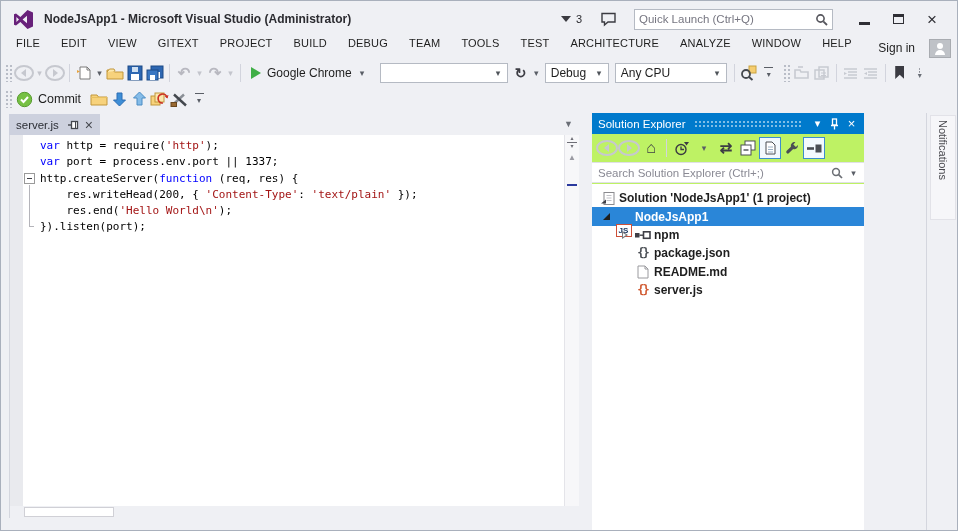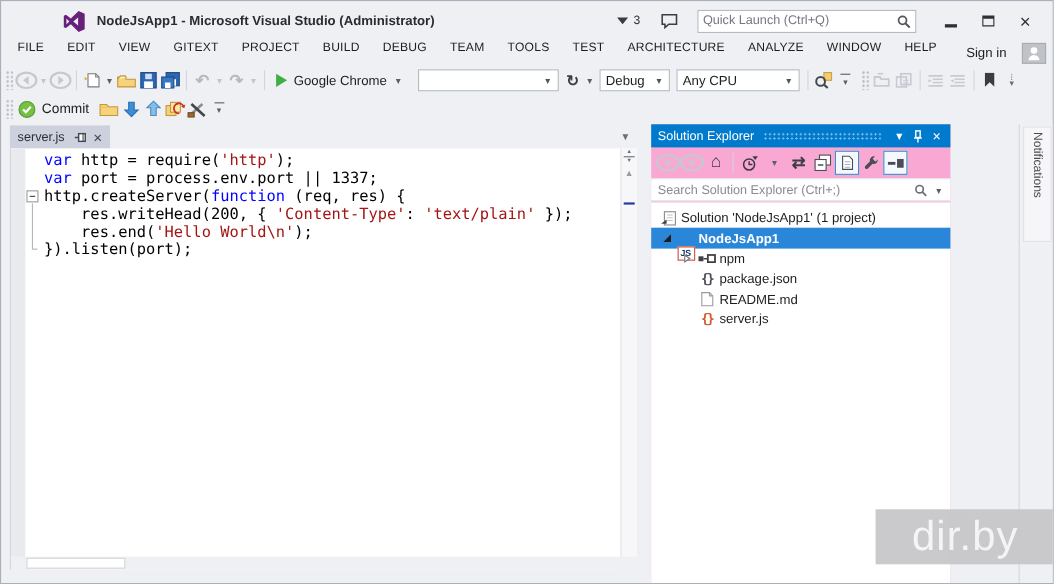--- a/index.html
+++ b/index.html
@@ -6,21 +6,21 @@
   html,body { background:#d6d9e0; }
   .win {
     position:relative; width:958px; height:531px;
     background:#eff0f4; border:1px solid #a9b0bc;
     font-family:"Liberation Sans", sans-serif; color:#1e1e1e;
     overflow:hidden;
   }
   .ic { display:inline-flex; align-items:center; justify-content:center; }
 
   
-  .titlebar { position:absolute; left:0; top:0; width:100%; height:36px; display:flex; align-items:center;padding-left:44px; }
+  .titlebar { position:absolute; left:0; top:0; width:100%; height:36px; display:flex; align-items:center; }
   .logo { margin:0 10px 0 12px; }
   .title { font-size:12px; font-weight:bold; color:#2b2b30; }
   .title-right { position:absolute; right:8px; top:0; height:36px; display:flex; align-items:center; }
   .flagwrap { display:flex; align-items:center; gap:4px; font-size:11px; color:#2b2b30; margin-right:18px; cursor:default; }
   .bubble { margin-right:16px; }
   .qlaunch { width:199px; height:21px; background:#fff; border:1px solid #b5bac3; display:flex; align-items:center; margin-right:14px; }
   .qlaunch input { flex:1; border:none; outline:none; font-family:"Liberation Sans",sans-serif; font-size:11.5px; padding:0 4px; color:#1e1e1e; background:transparent; }
   .qlaunch input::placeholder { color:#767681; }
   .qlaunch .ic { margin-right:4px; }
   .wbtn { width:34px; height:24px; display:inline-flex; align-items:center; justify-content:center; color:#2f2f35; cursor:default; }
@@ -68,41 +68,41 @@
   
   .docwell { position:absolute; left:8px; top:112px; width:570px; bottom:0; }
   .tabrow { position:absolute; left:0; top:0; width:100%; height:22px; }
   .tab { position:absolute; left:0; top:1px; height:21px; background:#cdd1de; display:inline-flex; align-items:center; padding:0 7px; font-size:11.5px; color:#2b2e35; }
   .tab .lbl { margin-right:8px; }
   .tab-x { font-size:14px; color:#44474d; margin-left:6px; line-height:12px; }
   .docdd { position:absolute; right:6px; top:6px; font-size:9px; color:#6a6e76; }
   .editor { position:absolute; left:0; top:22px; width:100%; bottom:12px; background:#fff; border-left:1px solid #d4d6de; }
   .gutter { position:absolute; left:0; top:0; bottom:0; width:13px; background:#e9eaee; }
   .code { position:absolute; left:30px; top:3px; right:16px;
-          font-family:"DejaVu Sans Mono", monospace; font-size:14px; line-height:16.3px;
+          font-family:"DejaVu Sans Mono", monospace; font-size:11px; line-height:16.3px;
           white-space:pre; color:#000; }
   .tk-k { color:#0000ff; }
   .tk-s { color:#a31515; }
   .tk-p { color:#000000; }
   .foldbox { position:absolute; left:14px; top:38px; width:11px; height:11px; background:#fff; border:1px solid #9a9a9a; }
   .foldbox::after { content:""; position:absolute; left:2px; top:4px; width:5px; height:1px; background:#3f3f46; }
   .foldline { position:absolute; left:19px; top:50px; height:42px; width:5px; border-left:1px solid #b4b4ba; }
   .foldline::after { content:""; position:absolute; left:0; bottom:0; width:4px; height:1px; background:#b4b4ba; }
   .vscroll { position:absolute; right:0; top:0; bottom:0; width:15px; background:#f7f7f9; border-left:1px solid #e4e4e9; }
   .vs-split { position:absolute; top:1px; left:0; width:14px; display:flex; flex-direction:column; align-items:center; color:#6e6e76; }
   .vs-split .bar { width:10px; height:1px; background:#6e6e76; margin:1px 0; }
   .vs-split .t { font-size:6px; line-height:5px; }
   .vs-up { position:absolute; top:18px; left:0; width:14px; text-align:center; font-size:8px; color:#9a9aa2; }
   .vs-mark { position:absolute; top:49px; left:2px; width:10px; height:2px; background:#2b3a9e; }
   .vs-down { position:absolute; bottom:2px; left:0; width:14px; text-align:center; font-size:8px; color:#9a9aa2; }
   .hscroll { position:absolute; left:0; bottom:0; width:100%; height:12px; background:#eff0f4; }
   .hthumb { position:absolute; left:14px; top:1px; width:90px; height:10px; background:#fff; border:1px solid #d0d0d6; }
 
   
-  .sepanel { position:absolute; left:591px; top:112px; width:272px; bottom:0; background:#f9a8d4; }
+  .sepanel { position:absolute; left:591px; top:112px; width:272px; bottom:0; background:#bef264; }
   .se-title { position:absolute; left:0; top:0; width:100%; height:21px; background:#007acc; color:#fff; display:flex; align-items:center; padding:0 4px 0 6px; }
   .se-title .lbl { font-size:11.5px; white-space:nowrap; }
   .se-grip { flex:1; height:7px; margin:0 8px;
              background-image:radial-gradient(circle, rgba(255,255,255,.5) .8px, transparent 1px);
              background-size:4px 4px; }
   .se-btn { width:17px; height:17px; display:inline-flex; align-items:center; justify-content:center; color:#fff; font-size:11px; }
   .se-toolbar { position:absolute; left:0; top:21px; width:100%; height:28px; display:flex; align-items:center; padding-left:4px; }
   .se-toolbar .tbi { min-width:22px; }
   .checked { border:1px solid #3d8dcc; background:#f3f9fe; padding:1px 2px; display:inline-flex; align-items:center; justify-content:center; }
   .se-search { position:absolute; left:0; top:49px; width:100%; height:21px; background:#fff; border-top:1px solid #e0e0e6; border-bottom:1px solid #e0e0e6; display:flex; align-items:center; }
@@ -110,21 +110,21 @@
   .se-search input::placeholder { color:#8a8a94; }
   .se-search .ic { margin-right:5px; }
   .se-tree { position:absolute; left:0; top:71px; width:100%; bottom:0; background:#fff; padding-top:5px; }
   .tree-row { height:18.4px; display:flex; align-items:center; font-size:12px; color:#1e1e1e; white-space:nowrap; }
   .tree-row.sel { background:#2a86d8; color:#fff; font-weight:bold; }
   .arrow-slot { width:16px; display:inline-flex; align-items:center; justify-content:center; }
   .t-exp { width:0; height:0; border-bottom:7px solid #1e1e1e; border-left:7px solid transparent; }
   .t-col { position:relative; width:0; height:0; border-left:6px solid #7a7a7e; border-top:4px solid transparent; border-bottom:4px solid transparent; }
   .t-col::after { content:""; position:absolute; left:-5.5px; top:-2px; border-left:3px solid #fff; border-top:2px solid transparent; border-bottom:2px solid transparent; }
   .tree-ic { width:19px; display:inline-flex; align-items:center; justify-content:center; }
-  .tree-label { padding-left:2px; }
+  .tree-label { padding-left:2px;font-weight:bold; }
   .js-badge { display:inline-flex; width:16px; height:13px; background:#fff; border:1px solid #cd4f38; color:#16335e; font-size:8px; font-weight:bold; align-items:center; justify-content:center;margin-top:28px; }
   .brace { font-family:"DejaVu Sans Mono", monospace; font-weight:bold; font-size:12px; letter-spacing:-2px; }
   .brace.dark { color:#4a4e54; }
   .brace.orange { color:#d0582f; }
 
   
   .notif { position:absolute; left:925px; top:112px; right:0; bottom:0; background:#eff0f4; border-left:1px solid #d4d6de; }
   .notif-tab { position:absolute; left:3px; top:2px; width:26px; height:105px; background:#f6f6f9; border:1px solid #e2e2e8; display:flex; justify-content:center; }
   .notif-tab span { writing-mode:vertical-rl; font-size:11px; color:#4a4a50; padding-top:4px; }
 
@@ -528,15 +528,14 @@
         </div>
       </div>
   </div>
 
   <div class="notif">
     <div class="notif-tab">
       <span>Notifications</span>
     </div>
   </div>
 
-  <div class="watermark">dir.by</div>
 
 </div>
 
 </body></html>

